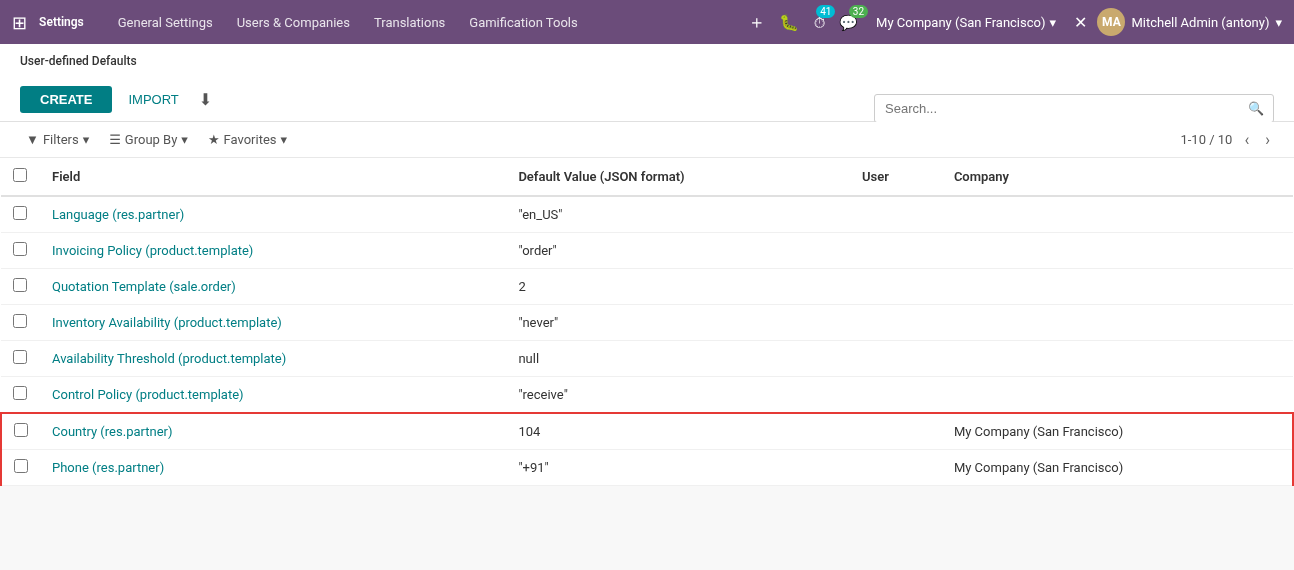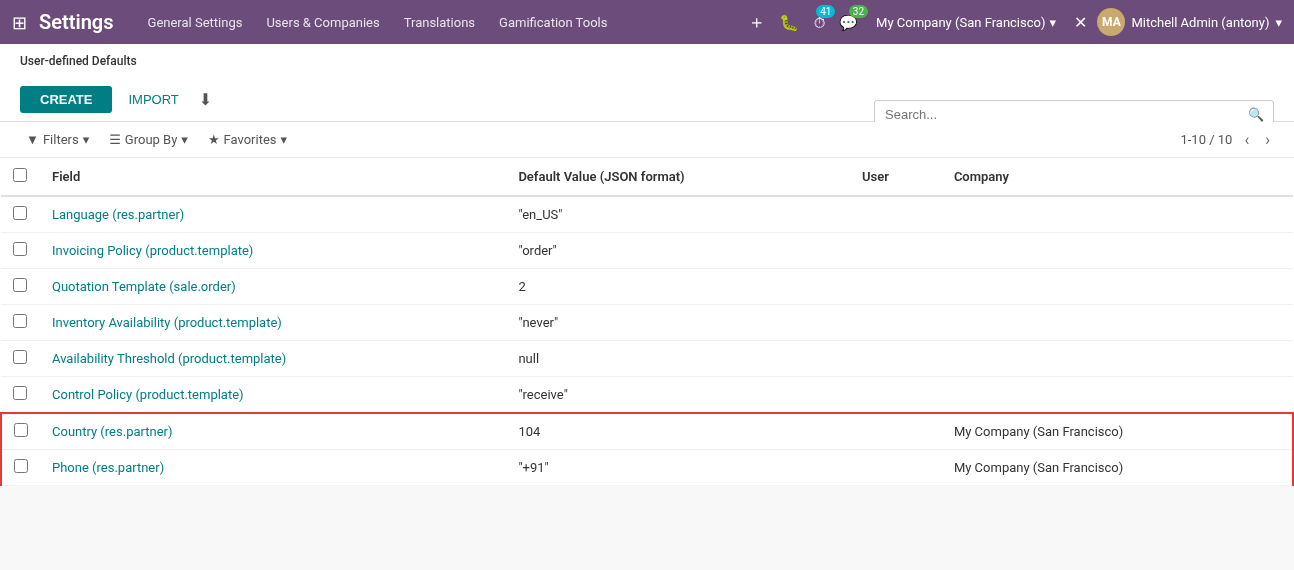--- a/index.html
+++ b/index.html
@@ -9,21 +9,21 @@
     .top-nav {
       background: #6b4c7a;
       color: white;
       height: 44px;
       display: flex;
       align-items: center;
       padding: 0 12px;
       gap: 8px;
     }
     .nav-grid-icon { font-size: 18px; cursor: pointer; margin-right: 4px; }
-    .nav-title { font-size: 20px; font-weight: 600; margin-right: 16px; }
+    .nav-title { font-size: 12px; font-weight: 600; margin-right: 16px; }
     .nav-links { display: flex; gap: 4px; flex: 1; }
     .nav-link { color: rgba(255,255,255,0.85); padding: 6px 10px; cursor: pointer; border-radius: 3px; font-size: 13px; white-space: nowrap; text-align: right; }
     .nav-icons { display: flex; align-items: center; gap: 6px; }
     .nav-icon-btn { color: white; cursor: pointer; font-size: 16px; padding: 4px; position: relative; }
     .badge {
       position: absolute; top: -4px; right: -6px;
       background: #00bcd4; color: white; font-size: 10px;
       border-radius: 8px; padding: 1px 4px; min-width: 16px; text-align: center;
     }
     .badge-green { background: #4caf50; }
@@ -50,21 +50,21 @@
       border-radius: 3px; cursor: pointer; font-size: 13px; font-weight: 600;
     }
     .btn-import {
       background: transparent; color: #017e84; border: none;
       padding: 6px 8px; cursor: pointer; font-size: 13px; font-weight: 500;
     }
     .btn-download { background: transparent; border: none; cursor: pointer; color: #555; font-size: 16px; padding: 4px; }
 
     
     .search-area {
-      position: absolute; right: 20px; top: 56px;
+      position: absolute; right: 20px; top: 50px;
       display: flex; align-items: center;
       border: 1px solid #ccc; border-radius: 3px;
       background: white; width: 400px;
     }
     .search-input {
       border: none; outline: none; padding: 6px 10px;
       font-size: 13px; flex: 1; background: transparent;
     }
     .search-icon { padding: 6px 8px; color: #666; }
 

